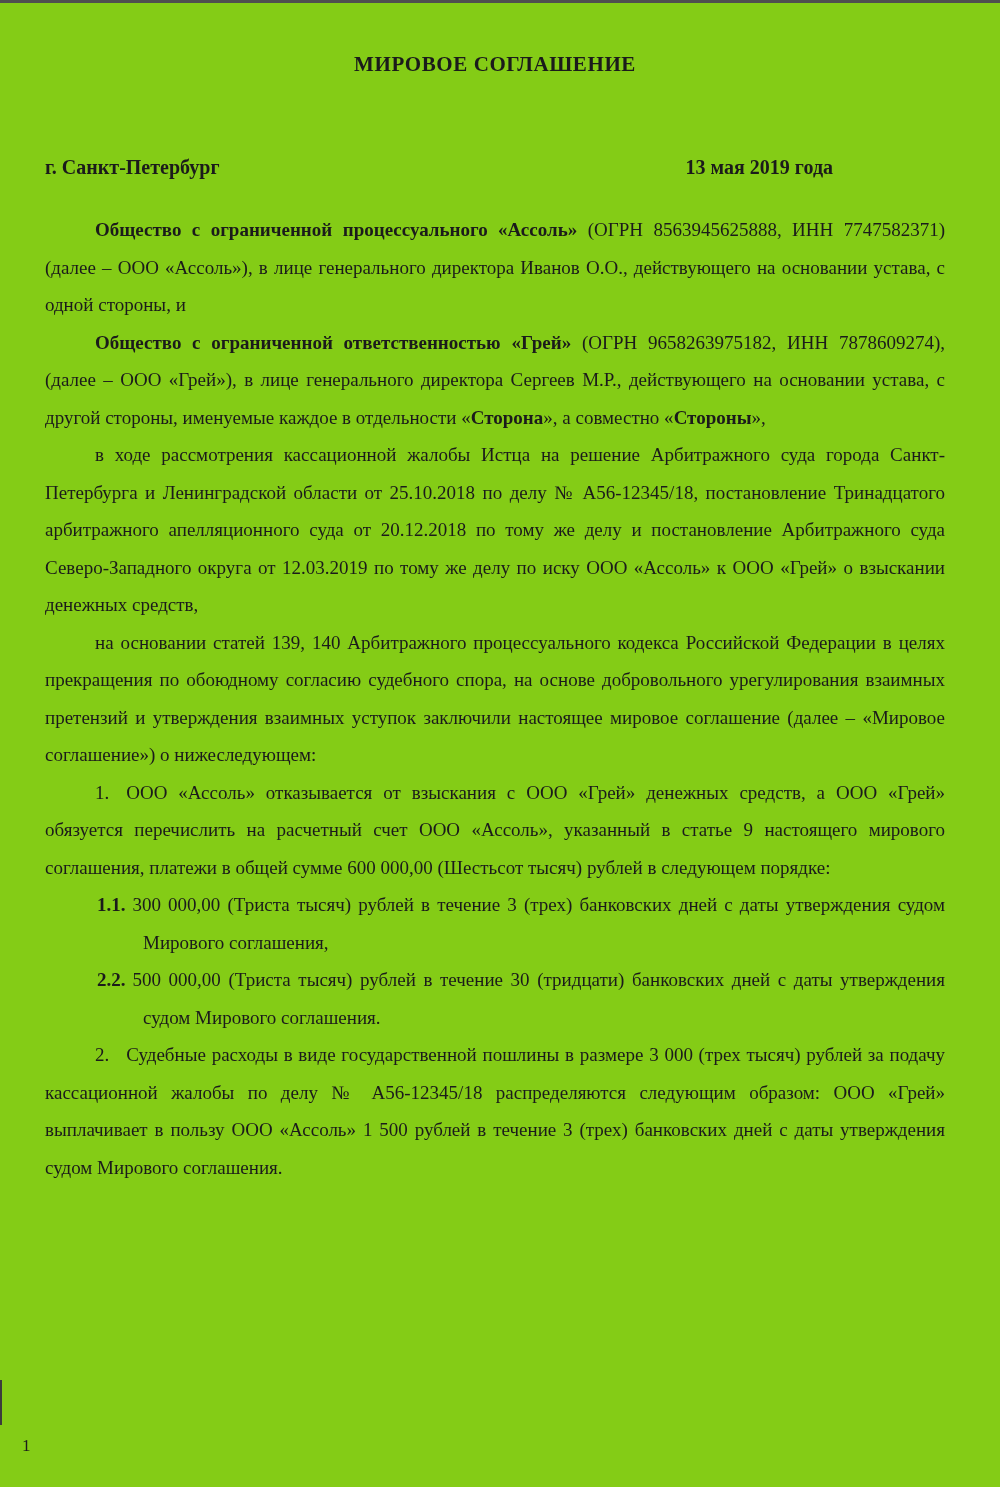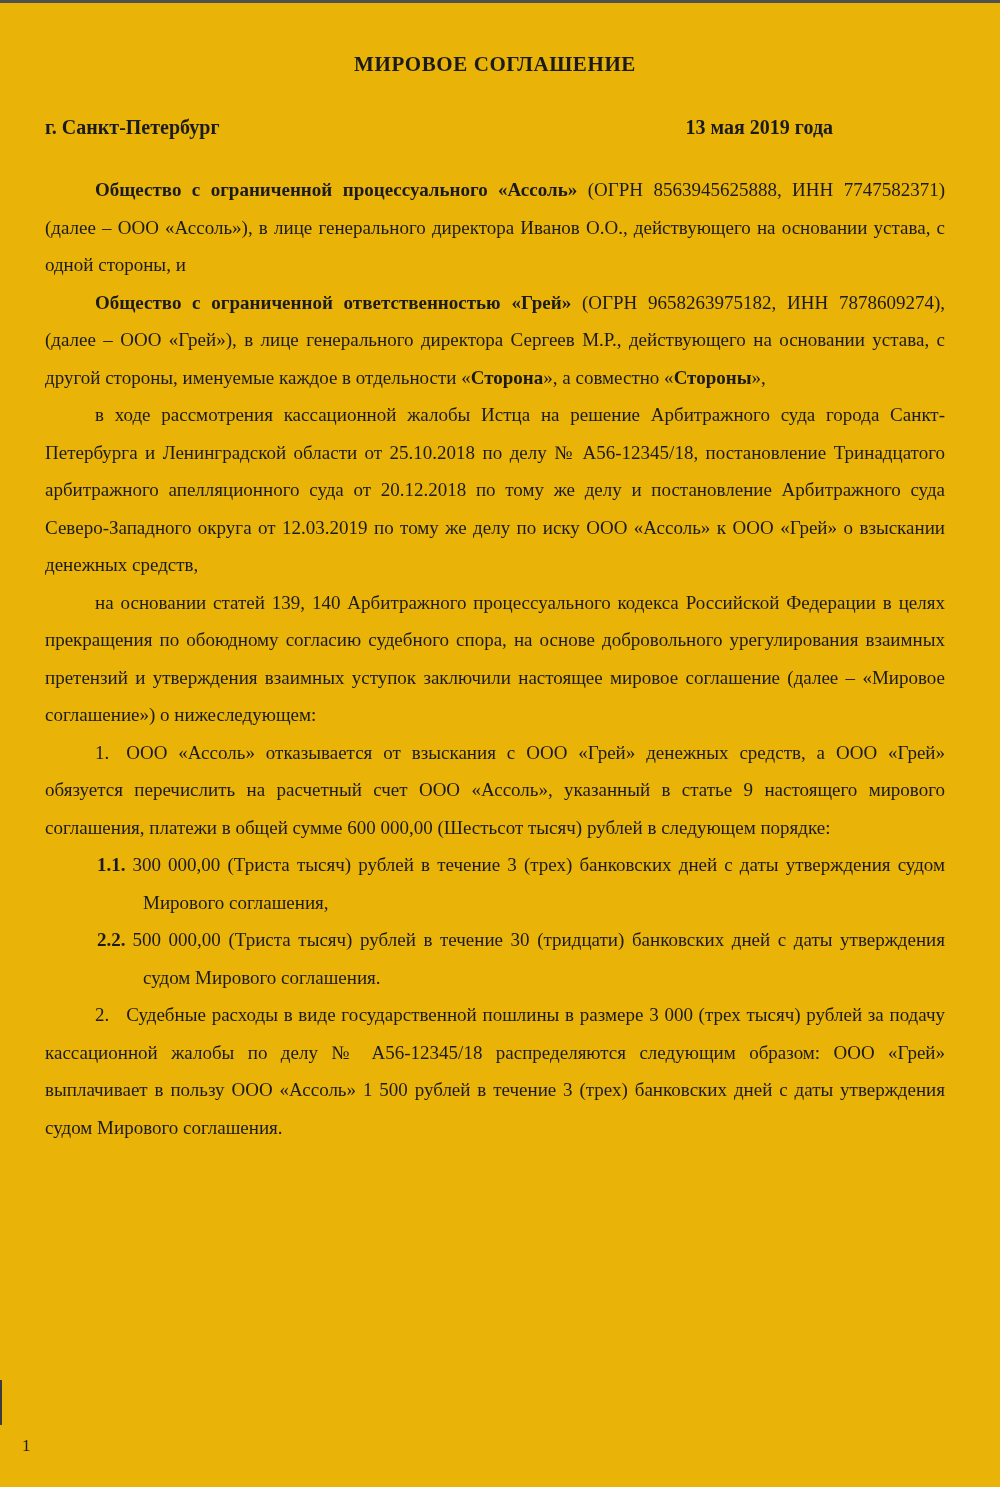--- a/index.html
+++ b/index.html
@@ -3,21 +3,21 @@
 <meta charset="utf-8">
 <style>
   * { box-sizing: border-box; }
   html, body { margin: 0; padding: 0; }
   body { background: #e9e9e8; }
 
   .page {
     position: relative;
     width: 1000px;
     height: 1487px;
-    background: #eab308;
+    background: #84cc16;
     overflow: hidden;
     font-family: "Liberation Serif", serif;
     color: #1b1b1b;
   }
 
   .topbar {
     position: absolute;
     top: 0; left: 0;
     width: 100%;
     height: 3px;
@@ -34,21 +34,21 @@
     font-size: 21px;
     line-height: 28px;
     font-weight: 700;
     letter-spacing: 0.6px;
   }
 
   .place-date {
     display: flex;
     justify-content: space-between;
     padding-right: 112px;
-    margin-top: 36px;
+    margin-top: 76px;
     font-size: 20px;
     line-height: 26px;
     font-weight: 700;
   }
 
   .body {
     margin-top: 31px;
     font-size: 19px;
     line-height: 37.5px;
     text-align: justify;

